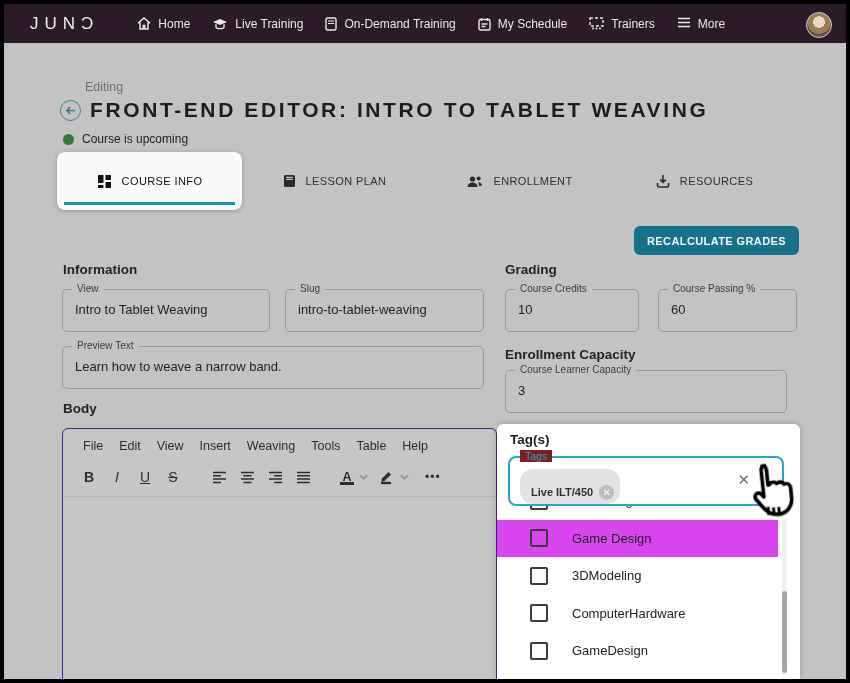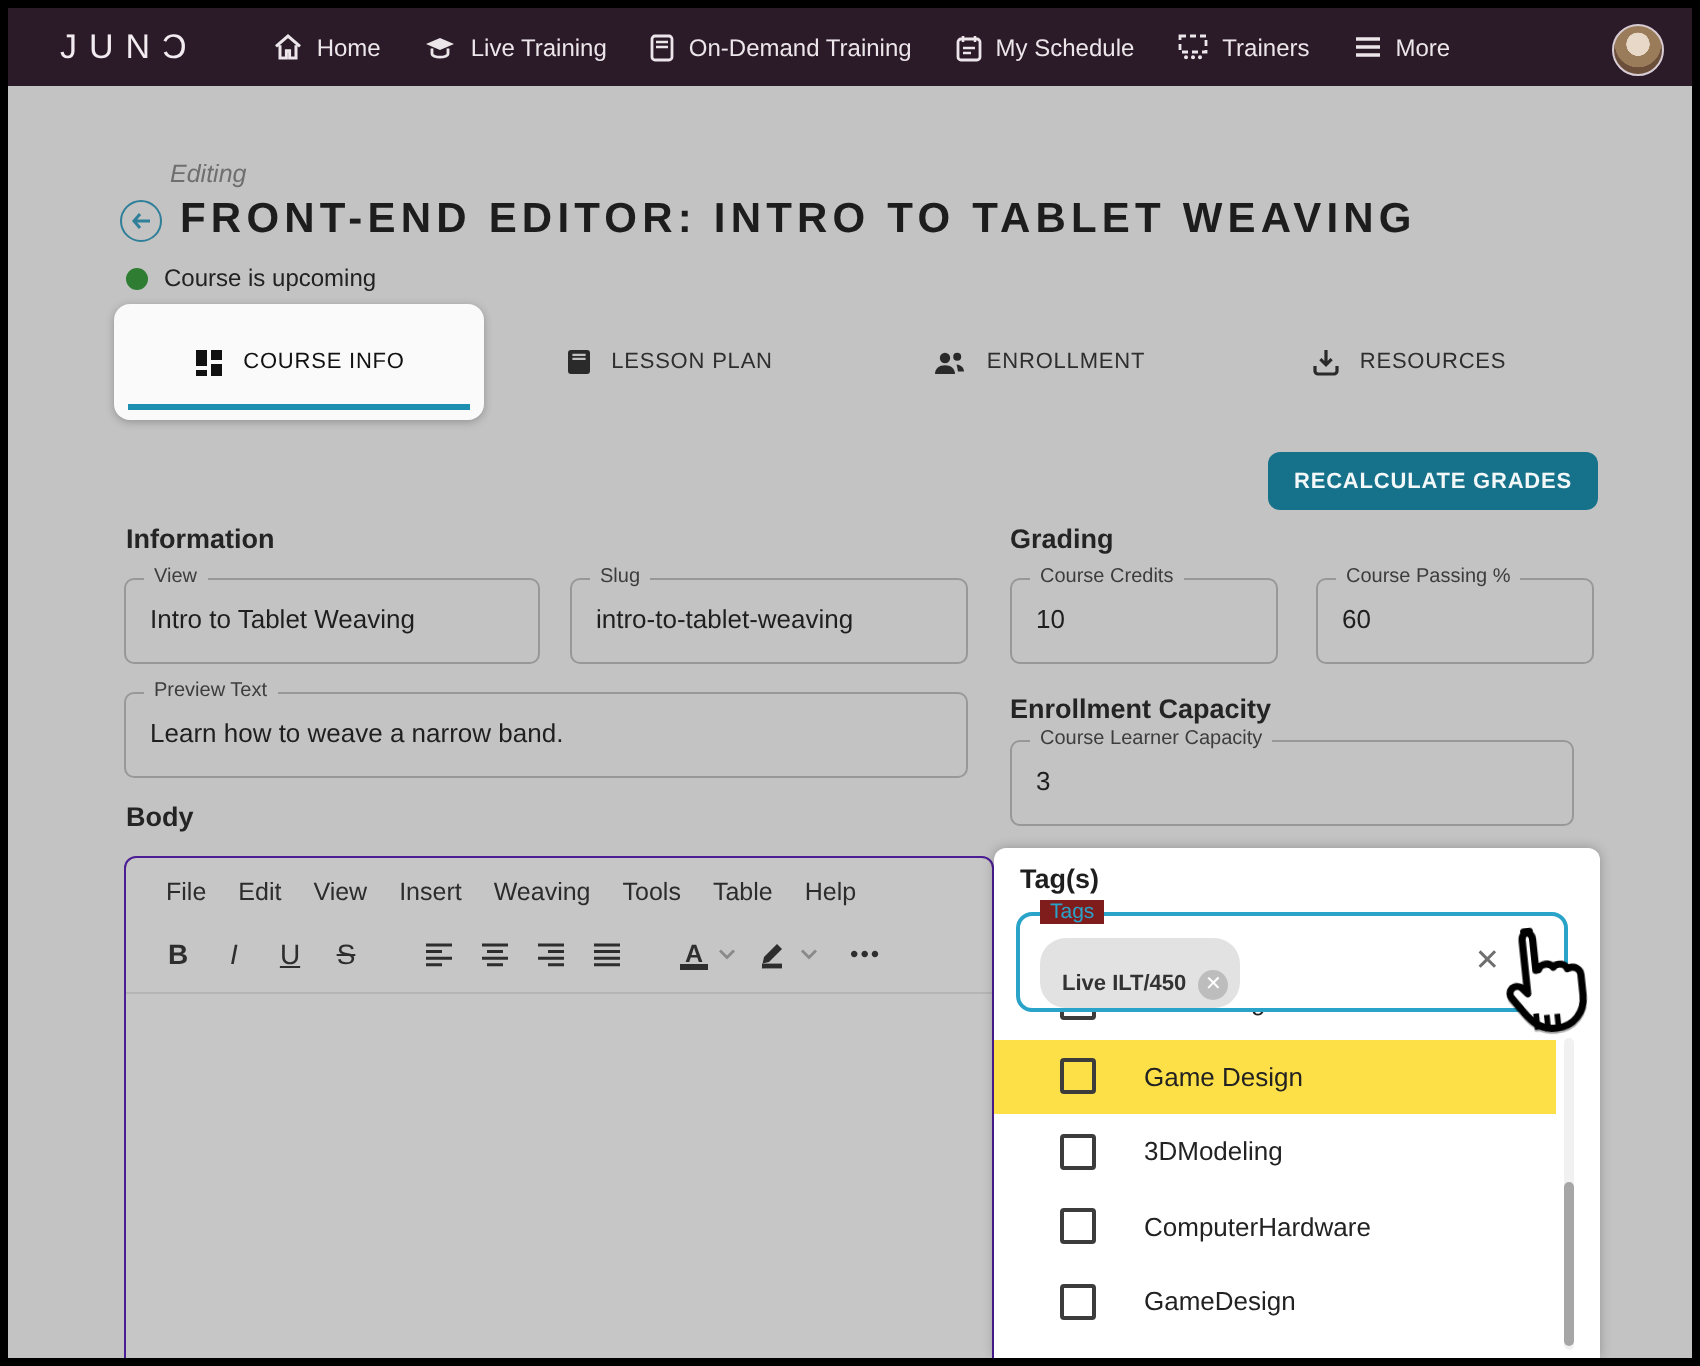--- a/index.html
+++ b/index.html
@@ -6,28 +6,28 @@
   body{
     width:850px;height:683px;position:relative;background:#000;
     font-family:"Liberation Sans","DejaVu Sans",sans-serif;
     -webkit-font-smoothing:antialiased;overflow:hidden;
   }
   .screen{position:absolute;left:4px;top:4px;width:842px;height:675px;background:#c3c3c3;overflow:hidden;}
 
   
   .nav{position:absolute;left:0;top:0;width:100%;height:39px;background:#2b1a28;display:flex;align-items:center;}
   .logo{color:#f2ecf1;font-size:17px;font-weight:300;letter-spacing:6px;margin-left:26px;margin-right:16px;}
-  .nav-item{display:flex;align-items:center;gap:7px;color:#ece6ea;font-size:12px;margin-left:22px;cursor:pointer;}
+  .nav-item{display:flex;align-items:flex-start;gap:7px;color:#ece6ea;font-size:12px;margin-left:22px;cursor:pointer;}
   .nav-item svg{display:block;}
   .avatar{position:absolute;right:14px;top:8px;width:24px;height:24px;border-radius:50%;
     background:radial-gradient(circle at 50% 38%,#e8d8c8 0 30%,#9a7b5a 31% 60%,#6b4f3a 61% 100%);
     border:1px solid #d8ccd4;}
 
   
-  .editing{position:absolute;left:81px;top:76px;font-style:italic;font-size:12.5px;color:#6f6f6f;}
+  .editing{position:absolute;left:81px;top:76px;font-size:12.5px;color:#6f6f6f;}
   .title-row{position:absolute;left:56px;top:94px;display:flex;align-items:center;gap:9px;}
   .back-btn{width:19px;height:19px;border-radius:50%;border:1.6px solid #2f7f99;display:flex;align-items:center;justify-content:center;flex:none;}
   .page-title{font-size:21px;font-weight:bold;letter-spacing:2.6px;color:#1d1d1d;white-space:nowrap;}
   .status-row{position:absolute;left:59px;top:128px;display:flex;align-items:center;gap:8px;}
   .status-dot{width:11px;height:11px;border-radius:50%;background:#2e7d32;}
   .status-text{font-size:12px;color:#222;}
 
   
   .tabs{position:absolute;left:53px;top:148px;width:740px;height:58px;display:flex;}
   .tab{flex:1;display:flex;align-items:center;justify-content:center;gap:10px;
@@ -73,21 +73,21 @@
   .tags-field{position:absolute;left:11px;top:32px;width:272px;height:46px;background:#fff;border:2px solid #2aa3c9;border-radius:8px;z-index:3;}
   .tags-field .lbl{position:absolute;top:-8px;left:10px;background:#7f1d1d;padding:0 5px;font-size:10.5px;color:#2aa3c9;}
   .chip{position:absolute;left:10px;top:11px;height:24px;border-radius:13px;background:#e2e2e2;display:flex;align-items:center;
     padding:11px 6px 0 11px;gap:6px;}
   .chip-label{font-size:11px;font-weight:bold;color:#333;}
   .chip-x{width:15px;height:15px;border-radius:50%;background:#bdbdbd;color:#fff;font-size:10px;line-height:15px;text-align:center;cursor:pointer;}
   .clear-x{position:absolute;right:32px;top:13px;font-size:15px;color:#6f6f6f;cursor:pointer;}
 
   .tag-list{position:absolute;left:0;top:58px;right:22px;z-index:1;}
   .tag-item{height:37.5px;display:flex;align-items:center;padding-left:33px;cursor:pointer;}
-  .tag-item.hover{background:#fde047;}
+  .tag-item.hover{background:#d946ef;}
   .cbx{width:14px;height:14px;border:2px solid #3c3c3c;border-radius:2px;margin-right:24px;flex:none;}
   .tag-label{font-size:13px;color:#222;}
 
   .sb-track{position:absolute;right:13px;top:95px;bottom:4px;width:5px;background:#f1f1f1;border-radius:3px;z-index:2;}
   .sb-thumb{position:absolute;left:0;right:0;top:72px;bottom:2px;background:#a6a6a6;border-radius:3px;}
 
   .hand{position:absolute;left:244px;top:36px;z-index:6;transform:rotate(-6deg);
     filter:drop-shadow(0 1px 0 rgba(0,0,0,.3));}
 </style>
 </head>

